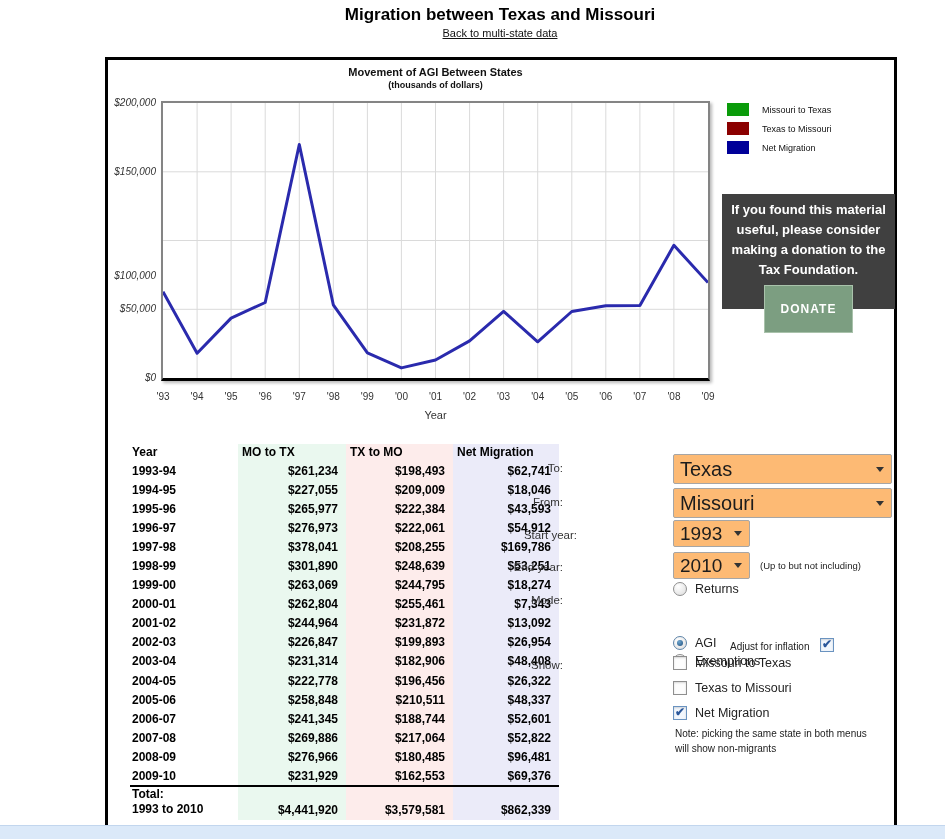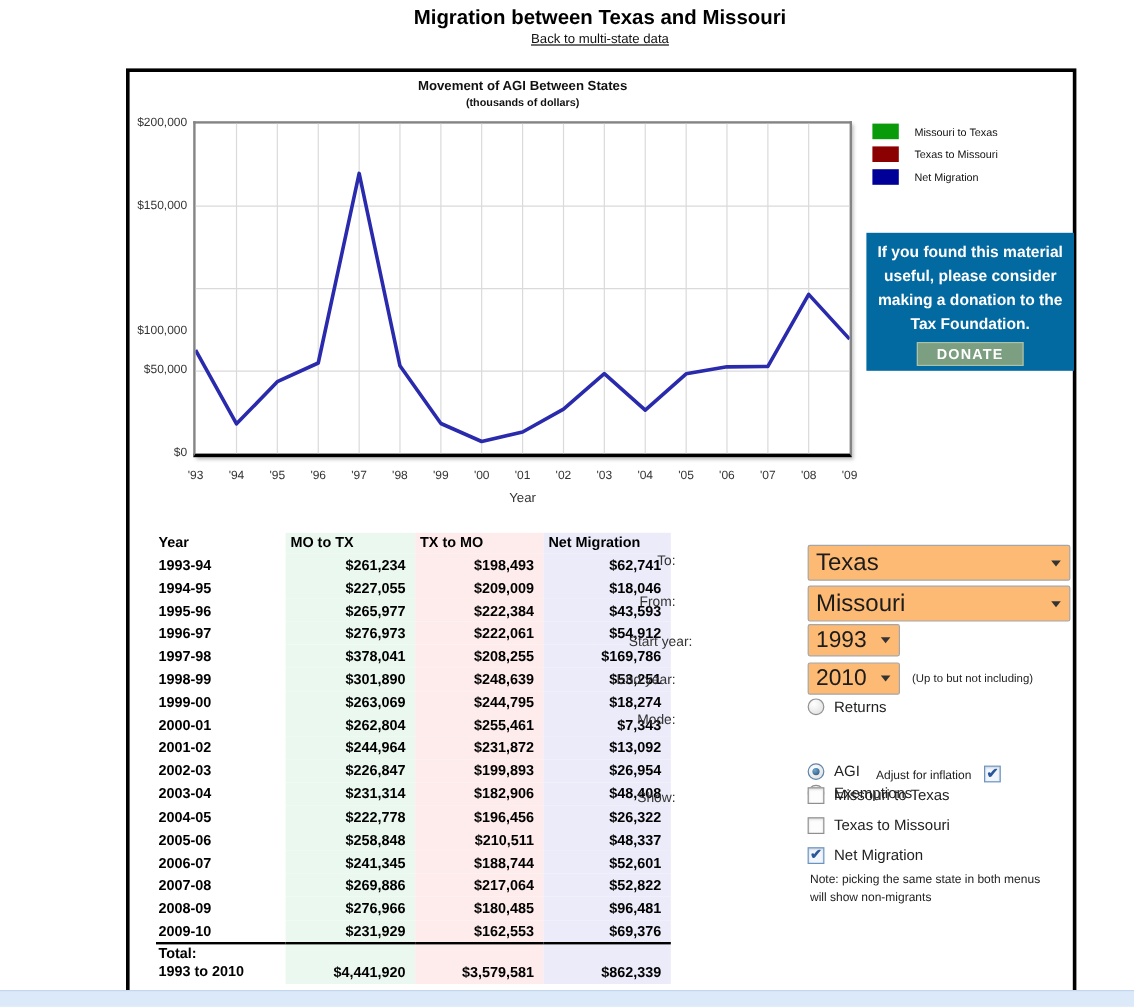--- a/index.html
+++ b/index.html
@@ -18,38 +18,38 @@
 
   
   #chart-title { position:absolute; left:55px; top:6px; width:545px; text-align:center;
                  font-size:11px; font-weight:bold; color:#111; }
   #chart-subtitle { position:absolute; left:55px; top:20px; width:545px; text-align:center;
                     font-size:9px; font-weight:bold; color:#111; }
   #plot { position:absolute; left:53px; top:41px; width:549px; height:280px;
           border:2px solid #848484; border-bottom:3px solid #000; background:#fff;
           box-shadow:2px 2px 3px rgba(0,0,0,0.28); }
   #plot svg { display:block; width:545px; height:275px; }
-  .ytick { position:absolute; left:0; width:48px; text-align:right; font-size:10px; color:#333; }
+  .ytick { position:absolute; left:0; width:48px; text-align:right; font-size:10px; color:#333;font-style:italic; }
   .xtick { position:absolute; width:34px; text-align:center; font-size:10px; color:#333; }
   #x-axis-title { position:absolute; left:55px; top:349px; width:545px; text-align:center;
                   font-size:11px; color:#333; }
 
   
   #legend { position:absolute; left:619px; top:40px; }
   .legend-row { display:flex; align-items:center; height:19px; }
   .legend-swatch { width:22px; height:13px; margin-right:13px; }
   .legend-label { font-size:9px; color:#111; }
 
   
   #donation-box { position:absolute; left:614px; top:134px; width:173px; height:115px;
-                  background:#0369a1; color:#fff; text-align:center; padding:6px 4px 0 4px; }
+                  background:#404040; color:#fff; text-align:center; padding:6px 4px 0 4px; }
   #donation-text { font-size:13px; font-weight:bold; line-height:20px; }
   #donate-button { display:inline-block; margin-top:5px; background:#7c9e81;
                    border:1px solid #a9c2ab; color:#fff; font-size:12px; font-weight:bold;
-                   letter-spacing:1px; padding:2px 16px; cursor:pointer;
+                   letter-spacing:1px; padding:16px 16px; cursor:pointer;
                    font-family:"Liberation Sans", sans-serif; }
 
   
   #data-table { position:absolute; left:22px; top:384px; border-collapse:collapse;
                 font-size:12px; font-weight:bold; color:#000; }
   #data-table th { text-align:left; font-size:12px; height:17px; padding:0 0 2px 2px; }
   #data-table td { height:19.1px; padding:0 8px 0 2px; white-space:nowrap; }
   #data-table .c-year  { width:108px; text-align:left; }
   #data-table .c-green { width:108px; text-align:right; background:#eaf8ef; }
   #data-table .c-pink  { width:107px; text-align:right; background:#fdeceb; }

